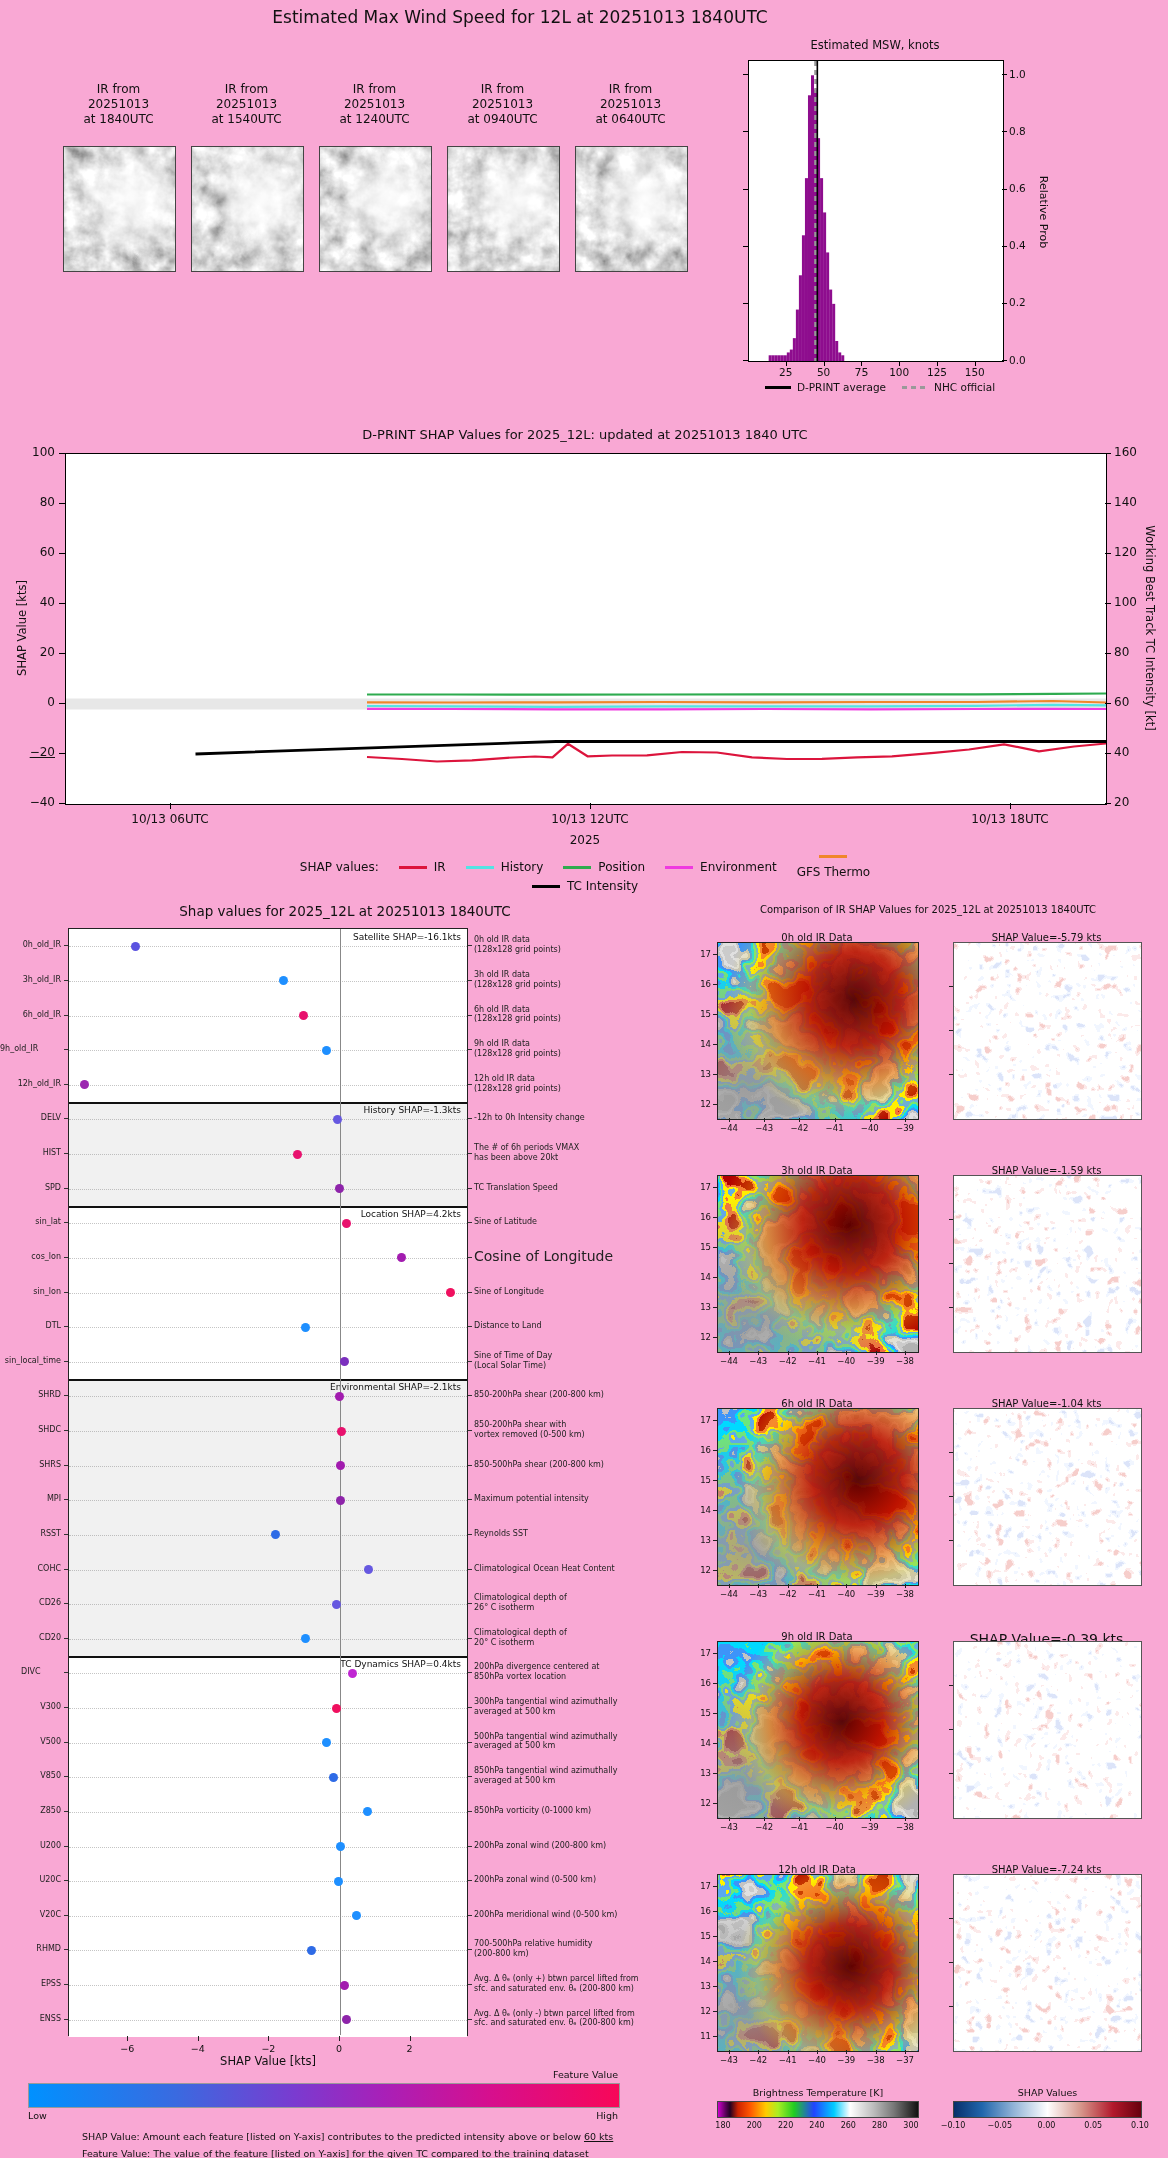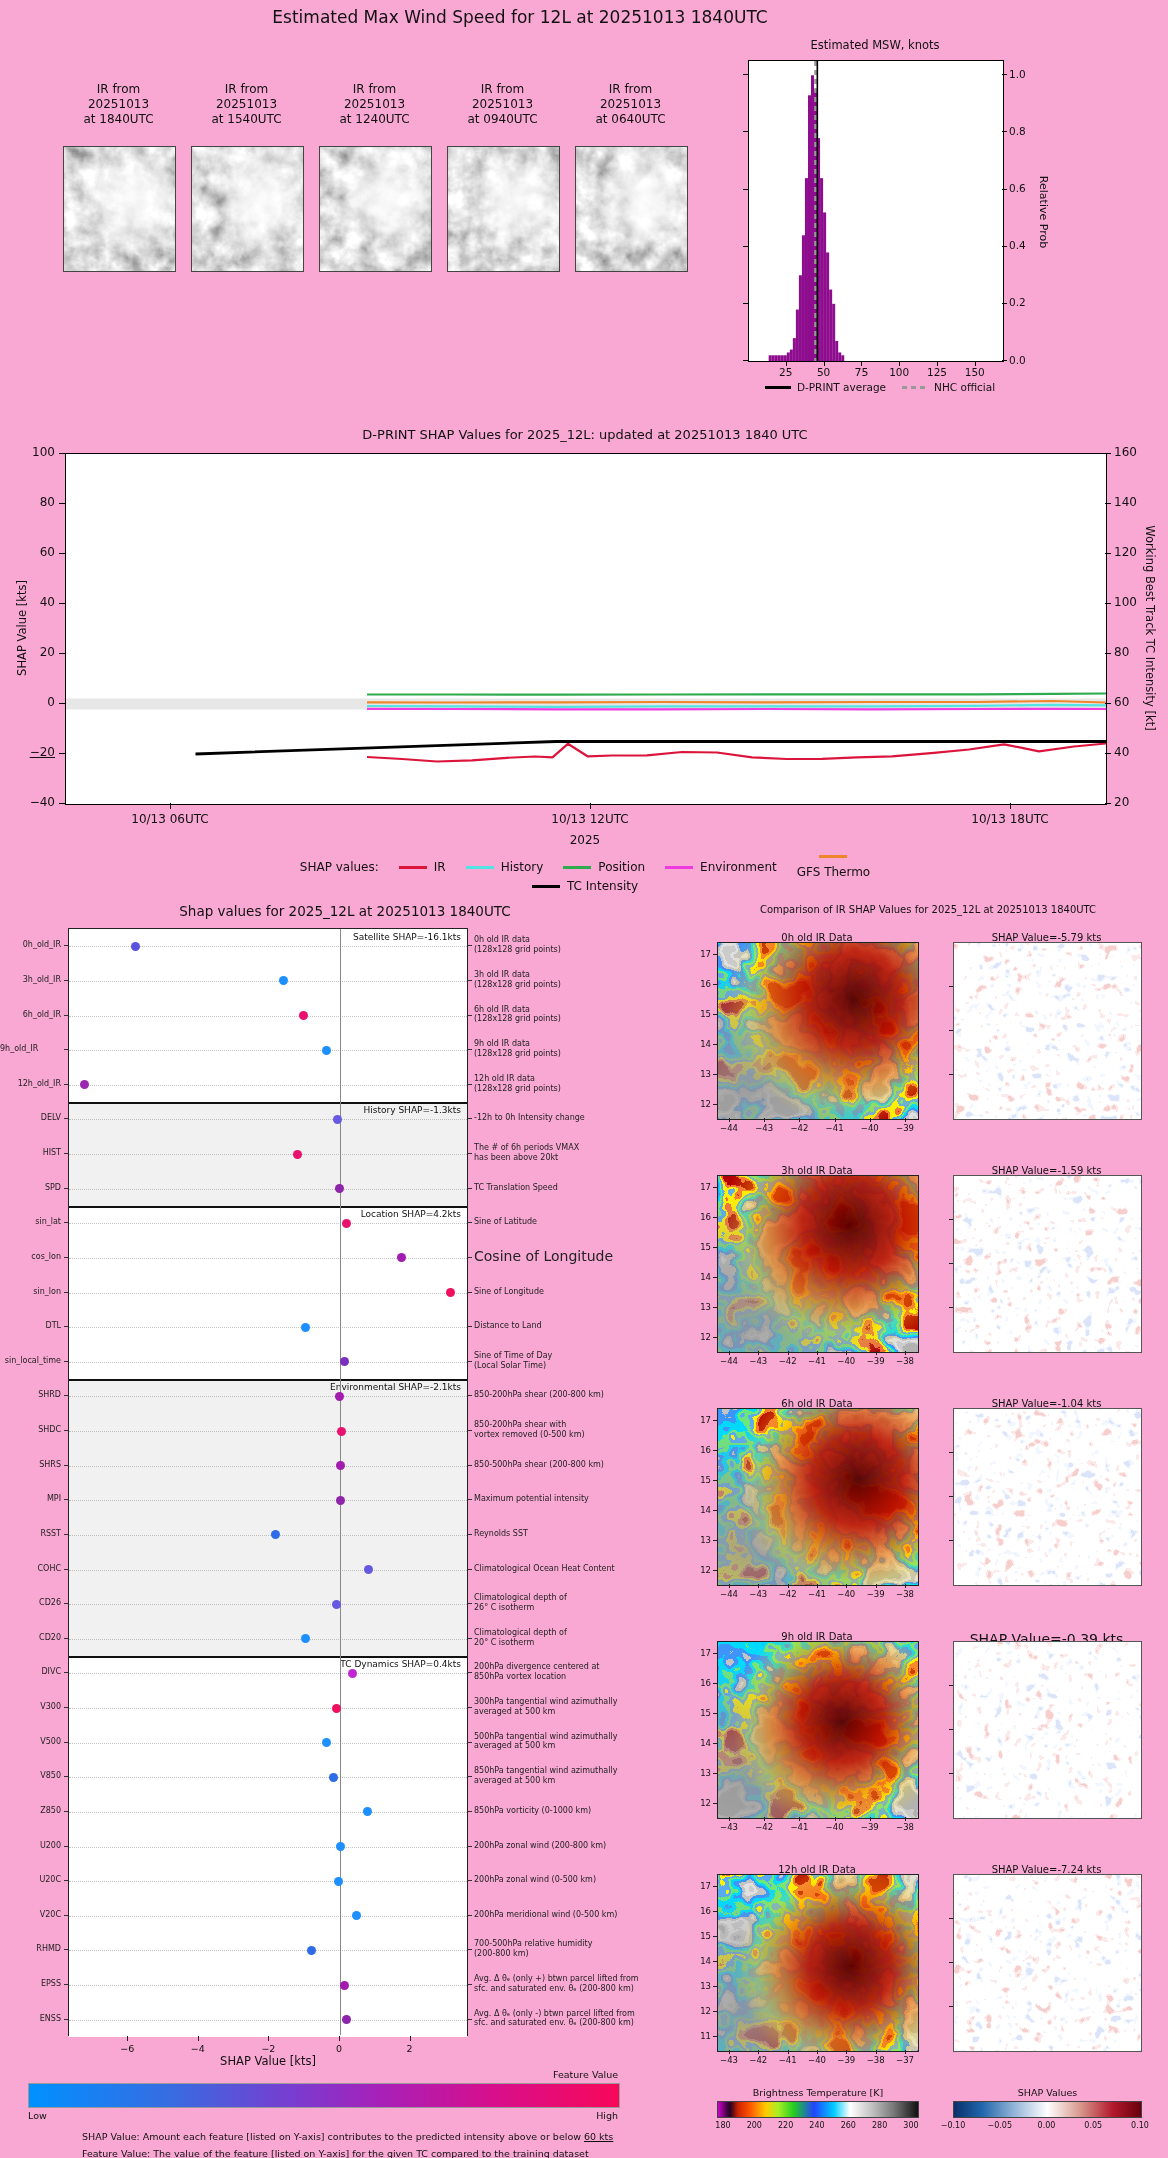--- a/index.html
+++ b/index.html
@@ -519,21 +519,21 @@
     <div class="abs" style="left: 0px; top: 1598.19px; width: 61px; text-align: right; font-size: 8px; color: rgb(34, 34, 34);">CD26</div>
     <div class="abs" style="left: 474px; top: 1603.19px; width: 210px; font-size: 8px; line-height: 9.8px; white-space: pre-line; transform: translateY(-50%); color: rgb(34, 34, 34);">Climatological depth of
 26° C isotherm</div>
     <div class="abs" style="left: 64px; top: 1637.81px; width: 4px; height: 1px; background: rgb(51, 51, 51);"></div>
     <div class="abs" style="left: 468px; top: 1637.81px; width: 4px; height: 1px; background: rgb(51, 51, 51);"></div>
     <div class="abs" style="left: 0px; top: 1632.81px; width: 61px; text-align: right; font-size: 8px; color: rgb(34, 34, 34);">CD20</div>
     <div class="abs" style="left: 474px; top: 1637.81px; width: 210px; font-size: 8px; line-height: 9.8px; white-space: pre-line; transform: translateY(-50%); color: rgb(34, 34, 34);">Climatological depth of
 20° C isotherm</div>
     <div class="abs" style="left: 64px; top: 1672.44px; width: 4px; height: 1px; background: rgb(51, 51, 51);"></div>
     <div class="abs" style="left: 468px; top: 1672.44px; width: 4px; height: 1px; background: rgb(51, 51, 51);"></div>
-    <div class="abs" style="left: 0px; top: 1667.44px; width: 61px; text-align: right; font-size: 8px; color: rgb(34, 34, 34);">DIVC</div>
+    <div class="abs" style="left: 0px; top: 1667.44px; width: 61px; text-align: left; font-size: 8px; color: rgb(34, 34, 34); padding-left: 21px;">DIVC</div>
     <div class="abs" style="left: 474px; top: 1672.44px; width: 210px; font-size: 8px; line-height: 9.8px; white-space: pre-line; transform: translateY(-50%); color: rgb(34, 34, 34);">200hPa divergence centered at
 850hPa vortex location</div>
     <div class="abs" style="left: 64px; top: 1707.06px; width: 4px; height: 1px; background: rgb(51, 51, 51);"></div>
     <div class="abs" style="left: 468px; top: 1707.06px; width: 4px; height: 1px; background: rgb(51, 51, 51);"></div>
     <div class="abs" style="left: 0px; top: 1702.06px; width: 61px; text-align: right; font-size: 8px; color: rgb(34, 34, 34);">V300</div>
     <div class="abs" style="left: 474px; top: 1707.06px; width: 210px; font-size: 8px; line-height: 9.8px; white-space: pre-line; transform: translateY(-50%); color: rgb(34, 34, 34);">300hPa tangential wind azimuthally
 averaged at 500 km</div>
     <div class="abs" style="left: 64px; top: 1741.69px; width: 4px; height: 1px; background: rgb(51, 51, 51);"></div>
     <div class="abs" style="left: 468px; top: 1741.69px; width: 4px; height: 1px; background: rgb(51, 51, 51);"></div>
     <div class="abs" style="left: 0px; top: 1736.69px; width: 61px; text-align: right; font-size: 8px; color: rgb(34, 34, 34);">V500</div>

